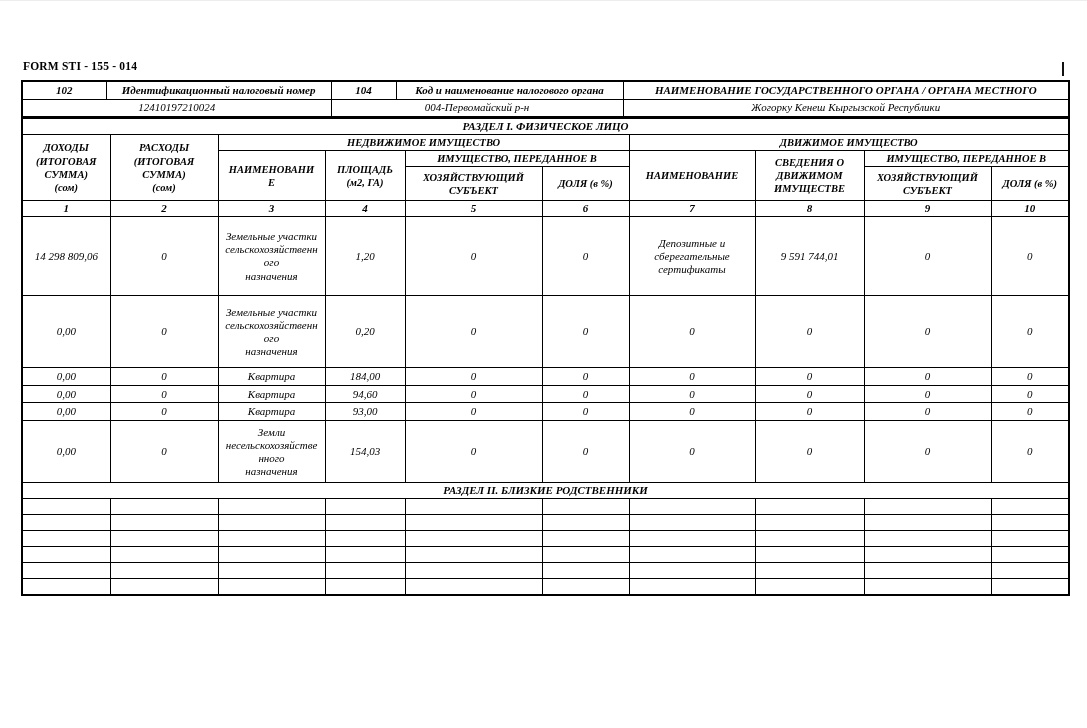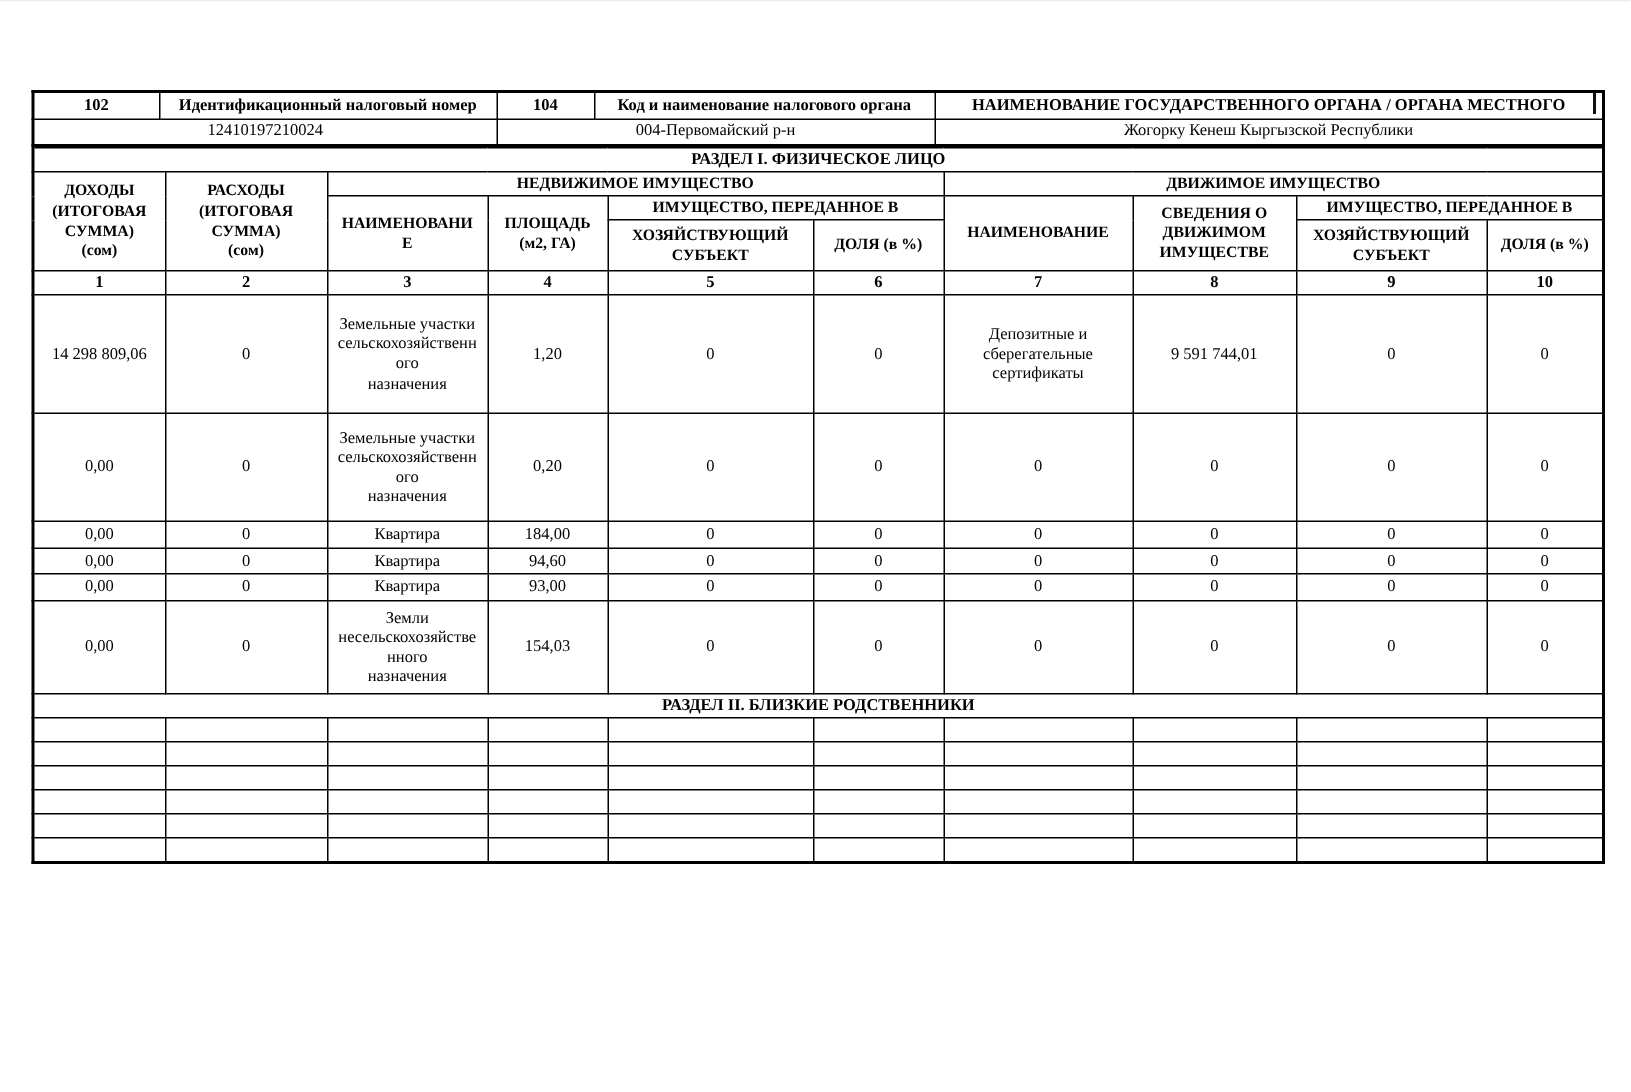--- a/index.html
+++ b/index.html
@@ -26,21 +26,21 @@
   td, th {
     border:1px solid #000;
     padding:1px 2px;
     vertical-align:middle;
     text-align:center;
     overflow:hidden;
     font-size:11px;
     line-height:1.2;
     white-space:pre-line;
   }
-  .info-table, .main-table { border:2px solid #000; }
+  .info-table, .main-table { border:2px solid #000;font-style:italic; }
   .main-table { border-top-width:1px; }
 
   .b { font-weight:bold; }
   .hdr { font-weight:bold; font-size:10.5px; line-height:1.25; }
   .section-row td { font-weight:bold; font-size:11px; height:15px; padding:0 20px; }
 
   .rh18 { height:18px; }
   .rh25 { height:25px; }
   .rhA  { height:14px; }
   .rhB  { height:16px; }
@@ -55,20 +55,21 @@
   .rEmpty { height:16px; }
 </style>
 </head>
 <body>
 
 <div class="top-edge-line"></div>
 <div class="cursor-artifact"></div>
 
 <div class="doc">
 
+  <div class="form-code">FORM STI - 155 - 014</div>
 
   <table class="info-table">
     <colgroup>
       <col style="width:84px">
         <col style="width:114px">
         <col style="width:111px">
       <col style="width:65px">
         <col style="width:227px">
         <col style="width:233px">
         <col style="width:213px">

